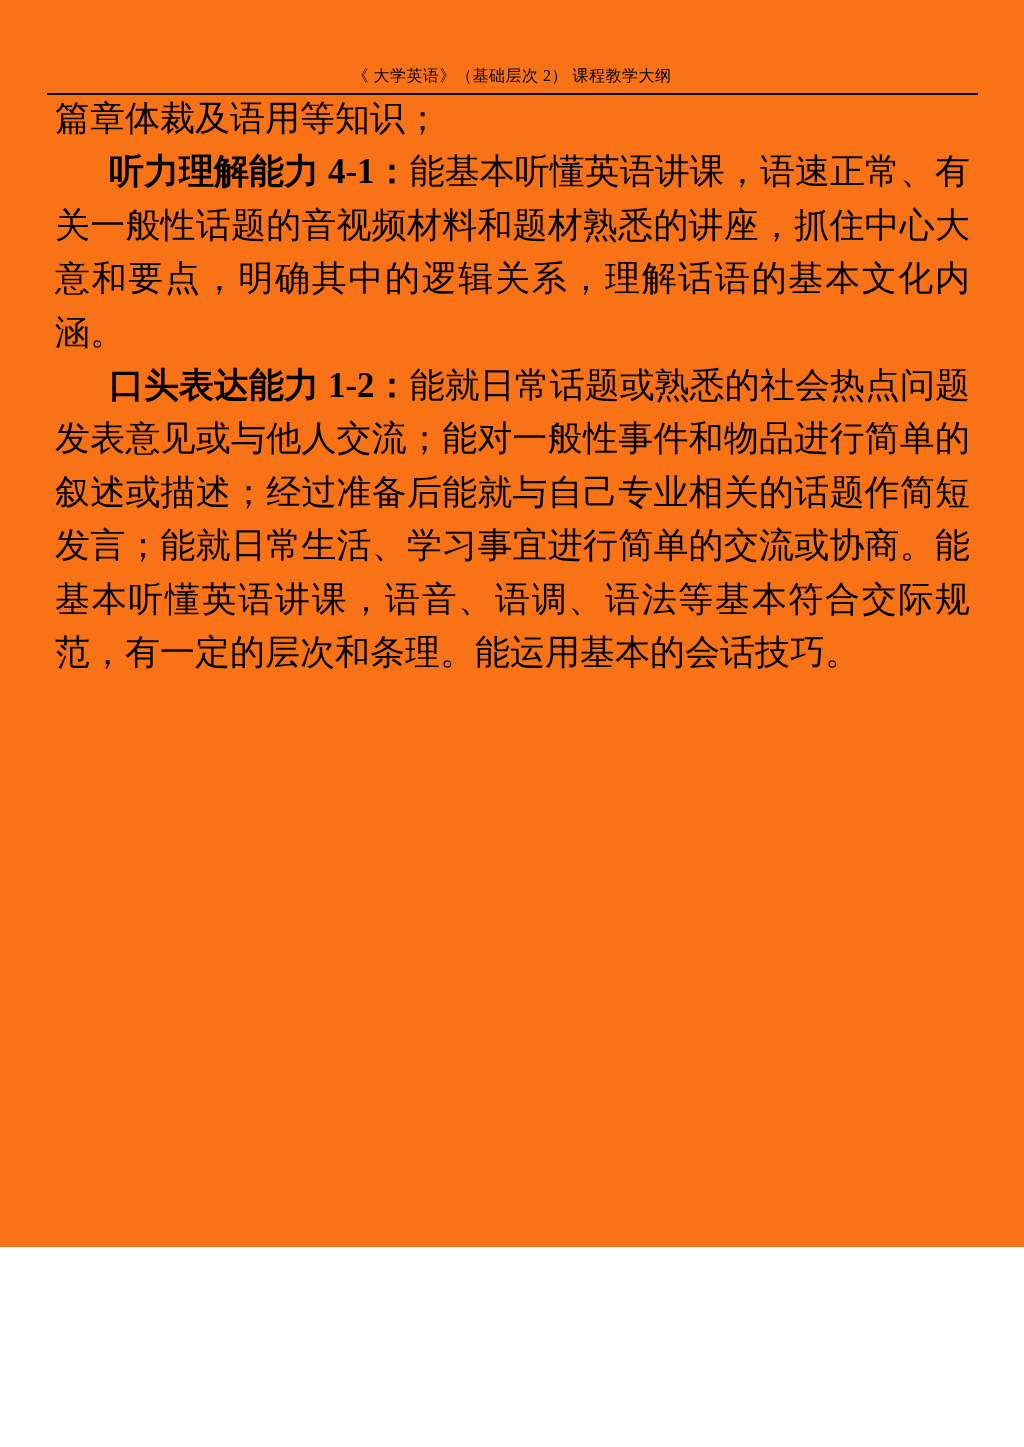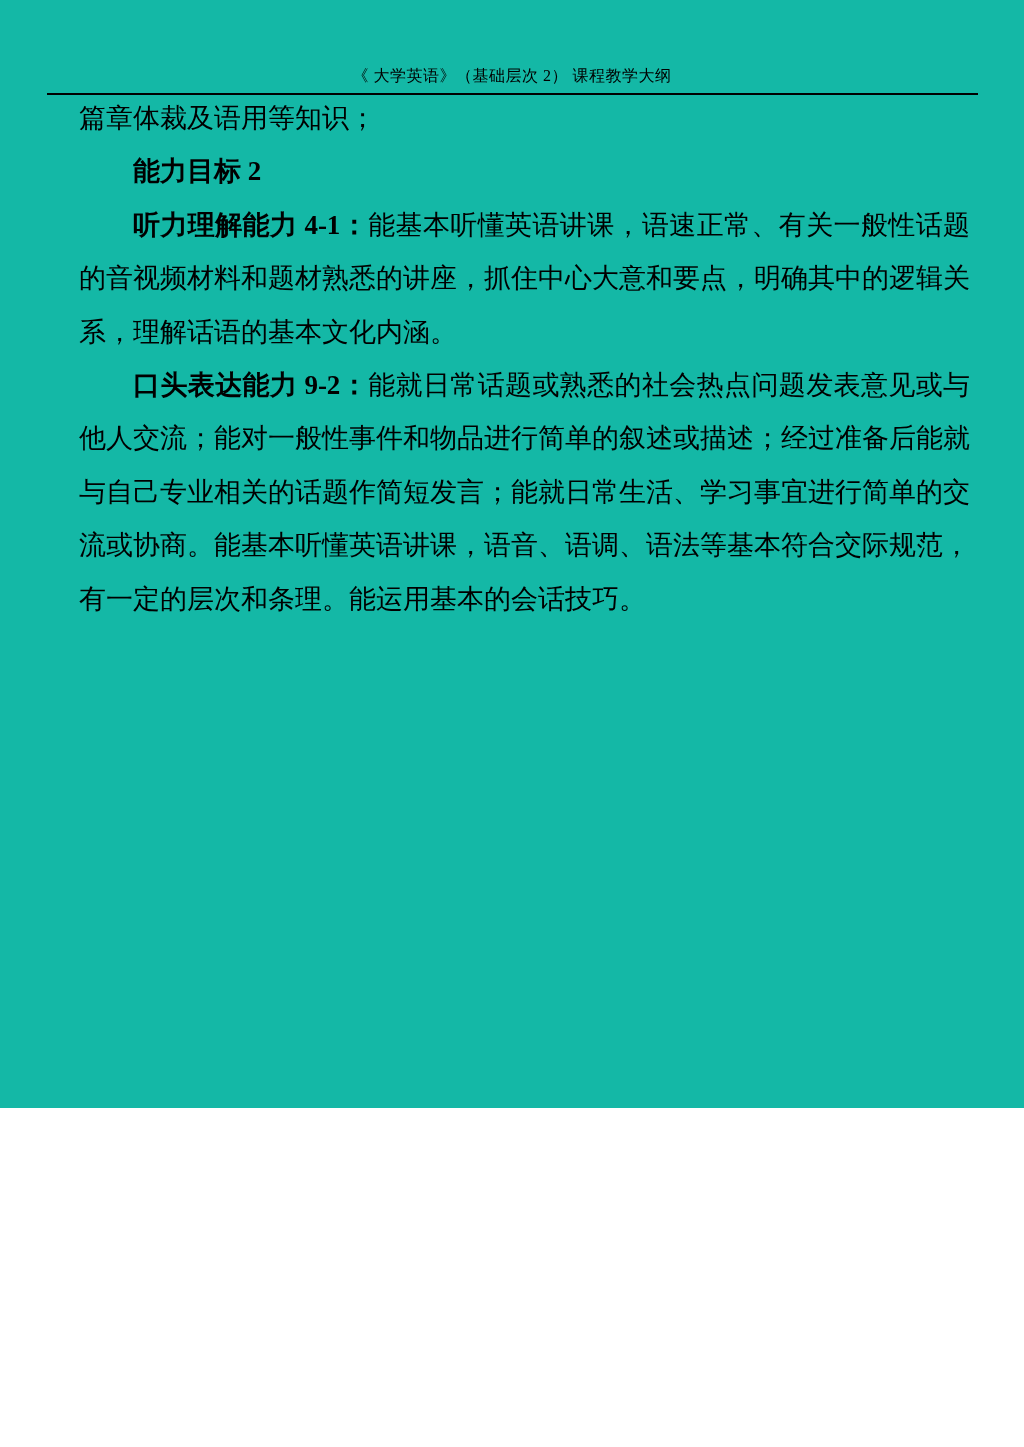--- a/index.html
+++ b/index.html
@@ -3,22 +3,22 @@
 <meta charset="utf-8">
 <style>
   html, body {
     margin: 0;
     padding: 0;
     background: #ffffff;
   }
   .page {
     position: relative;
     width: 1024px;
-    height: 1108px;
-    background: #14b8a6;
+    height: 1247px;
+    background: #f97316;
     overflow: hidden;
     font-family: "Liberation Serif", "DejaVu Serif", serif;
     color: #000000;
   }
   .page-header {
     position: absolute;
     top: 66px;
     left: 0;
     right: 0;
     text-align: center;
@@ -34,25 +34,24 @@
     height: 0;
     border: none;
     border-top: 2px solid #000000;
     margin: 0;
   }
   .document-body {
     position: absolute;
     top: 92px;
     left: 55px;
     right: 54px;
-    font-size: 27px;
+    font-size: 35px;
     line-height: 53.4px;
     text-align: justify;
     text-justify: inter-ideograph;
-    margin-left: 24px;
   }
   .para {
     margin: 0;
     padding: 0;
   }
   .para.indent {
     text-indent: 54px;
   }
   .lead {
     font-weight: bold;
@@ -77,25 +76,24 @@
     <span>《 大学英语》（基础层次 2） 课程教学大纲</span>
   </div>
 
   <hr class="header-rule">
 
   <div class="document-body">
 
     <p class="para"><span class="lead"></span><span>篇章体裁及语用等知识；</span></p>
 
 
-    <p class="para indent"><span class="lead">能力目标 2</span><span></span></p>
 
     <p class="para indent"><span class="lead">听力理解能力 4-1：</span><span>能基本听懂英语讲课，语速正常、有关一般性话题的音视频材料和题材熟悉的讲座，抓住中心大意和要点，明确其中的逻辑关系，理解话语的基本文化内涵。</span></p>
 
-    <p class="para indent"><span class="lead">口头表达能力 9-2：</span><span>能就日常话题或熟悉的社会热点问题发表意见或与他人交流；能对一般性事件和物品进行简单的叙述或描述；经过准备后能就与自己专业相关的话题作简短发言；能就日常生活、学习事宜进行简单的交流或协商。能基本听懂英语讲课，语音、语调、语法等基本符合交际规范，有一定的层次和条理。能运用基本的会话技巧。</span></p>
+    <p class="para indent"><span class="lead">口头表达能力 1-2：</span><span>能就日常话题或熟悉的社会热点问题发表意见或与他人交流；能对一般性事件和物品进行简单的叙述或描述；经过准备后能就与自己专业相关的话题作简短发言；能就日常生活、学习事宜进行简单的交流或协商。能基本听懂英语讲课，语音、语调、语法等基本符合交际规范，有一定的层次和条理。能运用基本的会话技巧。</span></p>
 
 
 
   </div>
 
   <div class="page-footer">
     <span>2 / 13</span>
   </div>
 
 </div>

